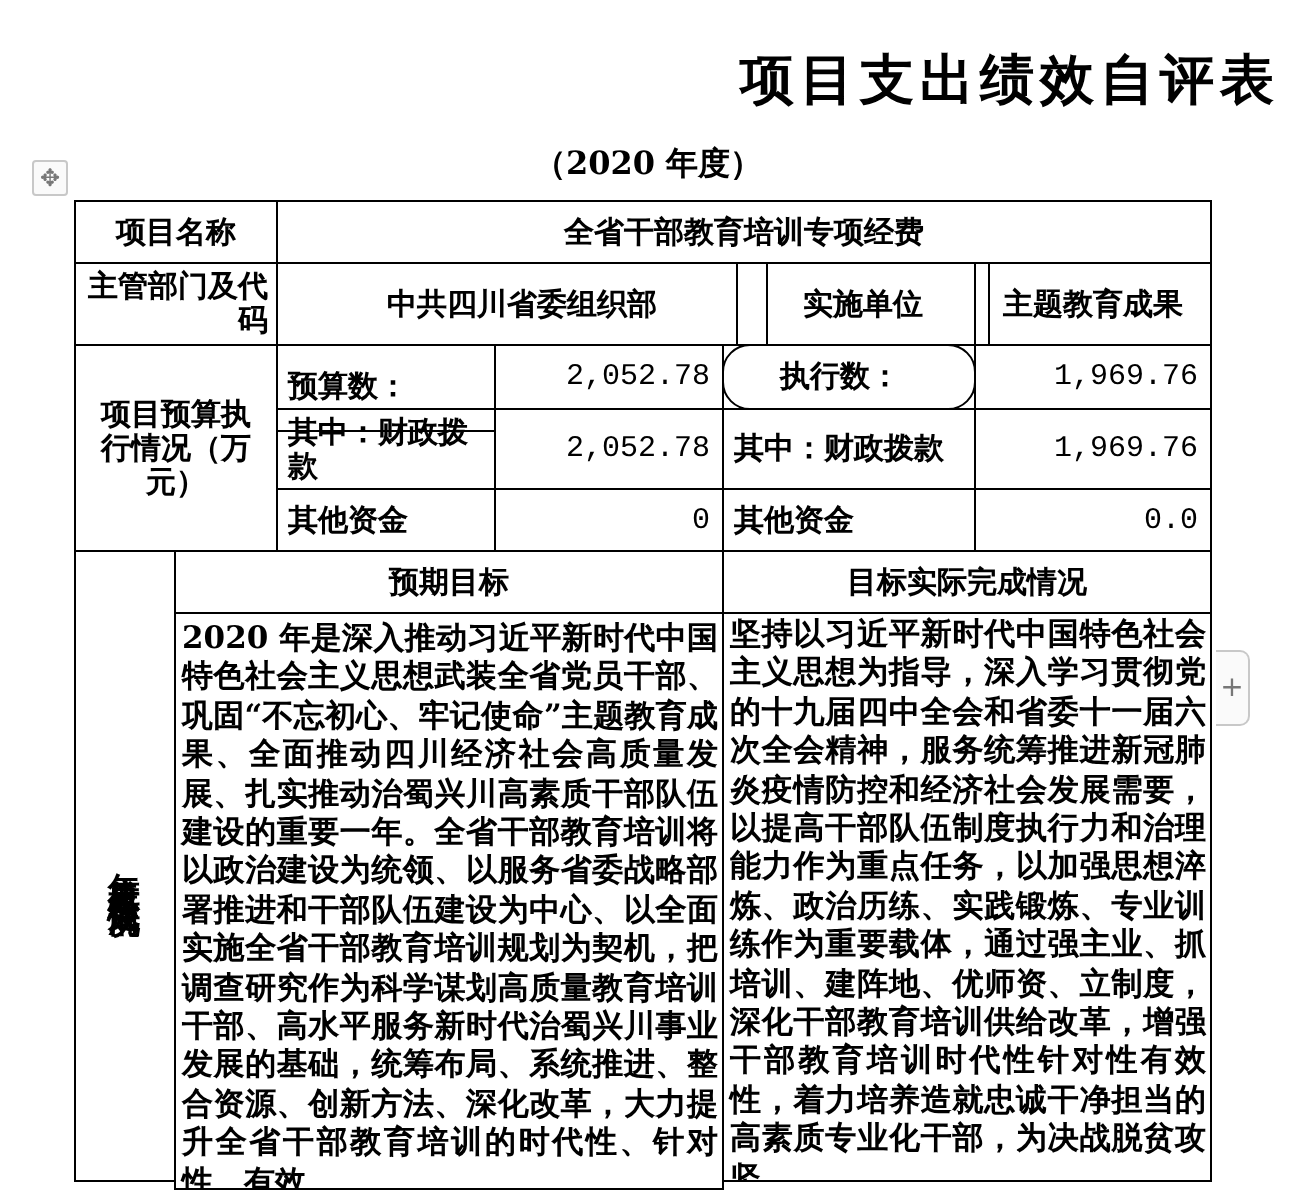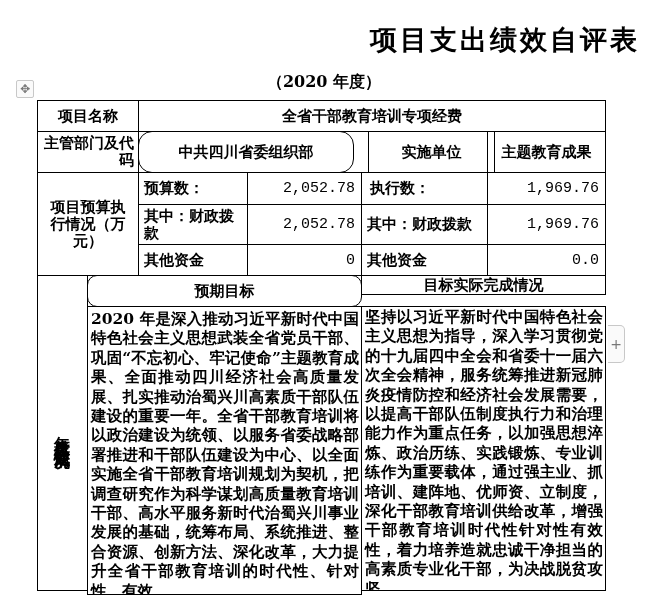--- a/index.html
+++ b/index.html
@@ -37,45 +37,45 @@
 <div class="subtitle">（2020 年度）</div>
 
 <div class="move-handle">
   <span>✥</span>
 </div>
 
 <div class="cell bold" style="left:37px; top:100px; width:102px; height:32px;">项目名称</div>
 <div class="cell bold" style="left:138px; top:100px; width:468px; height:32px;">全省干部教育培训专项经费</div>
 
 <div class="cell bold" style="left:37px; top:131px; width:102px; height:42px; padding:0 4px;text-align:right;">主管部门及代码</div>
-<div class="cell bold" style="left:138px; top:131px; width:216px; height:42px;border-radius:14px;">中共四川省委组织部</div>
+<div class="cell bold" style="left:138px; top:131px; width:246px; height:42px;">中共四川省委组织部</div>
 <div class="cell bold" style="left:368px; top:131px; width:127px; height:42px;">实施单位</div>
 <div class="cell bold" style="left:487px; top:131px; width:119px; height:42px; padding:0 6px;">主题教育成果</div>
 
 <div class="cell bold" style="left:37px; top:172px; width:102px; height:104px; padding:16px 12px;">项目预算执行情况（万元）</div>
 
-<div class="cell left bold" style="left:138px; top:172px; width:110px; height:33px;">预算数：</div>
+<div class="cell left bold" style="left:138px; top:172px; width:110px; height:44px;font-family:Liberation Mono, monospace;">预算数：</div>
 <div class="cell right" style="left:247px; top:172px; width:115px; height:33px;">2,052.78</div>
-<div class="cell left bold" style="left:361px; top:172px; width:127px; height:33px; padding-left:8px;">执行数：</div>
+<div class="cell left bold" style="left:361px; top:172px; width:127px; height:33px; padding-left:28px;border-radius:14px;">执行数：</div>
 <div class="cell right" style="left:487px; top:172px; width:119px; height:33px;">1,969.76</div>
 
 <div class="cell left bold" style="left:138px; top:204px; width:110px; height:41px;">其中：财政拨款</div>
 <div class="cell right" style="left:247px; top:204px; width:115px; height:41px;">2,052.78</div>
 <div class="cell left bold" style="left:361px; top:204px; width:127px; height:41px;">其中：财政拨款</div>
 <div class="cell right" style="left:487px; top:204px; width:119px; height:41px;">1,969.76</div>
 
 <div class="cell left bold" style="left:138px; top:244px; width:110px; height:32px;">其他资金</div>
 <div class="cell right" style="left:247px; top:244px; width:115px; height:32px;">0</div>
 <div class="cell left bold" style="left:361px; top:244px; width:127px; height:32px;">其他资金</div>
 <div class="cell right" style="left:487px; top:244px; width:119px; height:32px;">0.0</div>
 
 <div class="cell" style="left:37px; top:275px; width:51px; height:316px;">
   <span class="vertical">年度总体目标完成情况</span>
 </div>
-<div class="cell bold" style="left:87px; top:275px; width:275px; height:32px;border-radius:10px;">预期目标</div>
-<div class="cell bold" style="left:361px; top:275px; width:245px; height:20px;text-align:right;">目标实际完成情况</div>
+<div class="cell bold" style="left:87px; top:275px; width:275px; height:32px;">预期目标</div>
+<div class="cell bold" style="left:361px; top:275px; width:245px; height:32px;text-align:right;">目标实际完成情况</div>
 
 <div class="longtext" style="left:87px; top:306px; width:275px; height:289px;">2020 年是深入推动习近平新时代中国特色社会主义思想武装全省党员干部、巩固“不忘初心、牢记使命”主题教育成果、全面推动四川经济社会高质量发展、扎实推动治蜀兴川高素质干部队伍建设的重要一年。全省干部教育培训将以政治建设为统领、以服务省委战略部署推进和干部队伍建设为中心、以全面实施全省干部教育培训规划为契机，把调查研究作为科学谋划高质量教育培训干部、高水平服务新时代治蜀兴川事业发展的基础，统筹布局、系统推进、整合资源、创新方法、深化改革，大力提升全省干部教育培训的时代性、针对性、有效</div>
 <div class="longtext" style="left:361px; top:306px; width:245px; height:285px;font-family:Liberation Mono, monospace;">坚持以习近平新时代中国特色社会主义思想为指导，深入学习贯彻党的十九届四中全会和省委十一届六次全会精神，服务统筹推进新冠肺炎疫情防控和经济社会发展需要，以提高干部队伍制度执行力和治理能力作为重点任务，以加强思想淬炼、政治历练、实践锻炼、专业训练作为重要载体，通过强主业、抓培训、建阵地、优师资、立制度，深化干部教育培训供给改革，增强干部教育培训时代性针对性有效性，着力培养造就忠诚干净担当的高素质专业化干部，为决战脱贫攻坚、</div>
 
 <div class="add-handle">
   <span>+</span>
 </div>
 
 </body></html>

